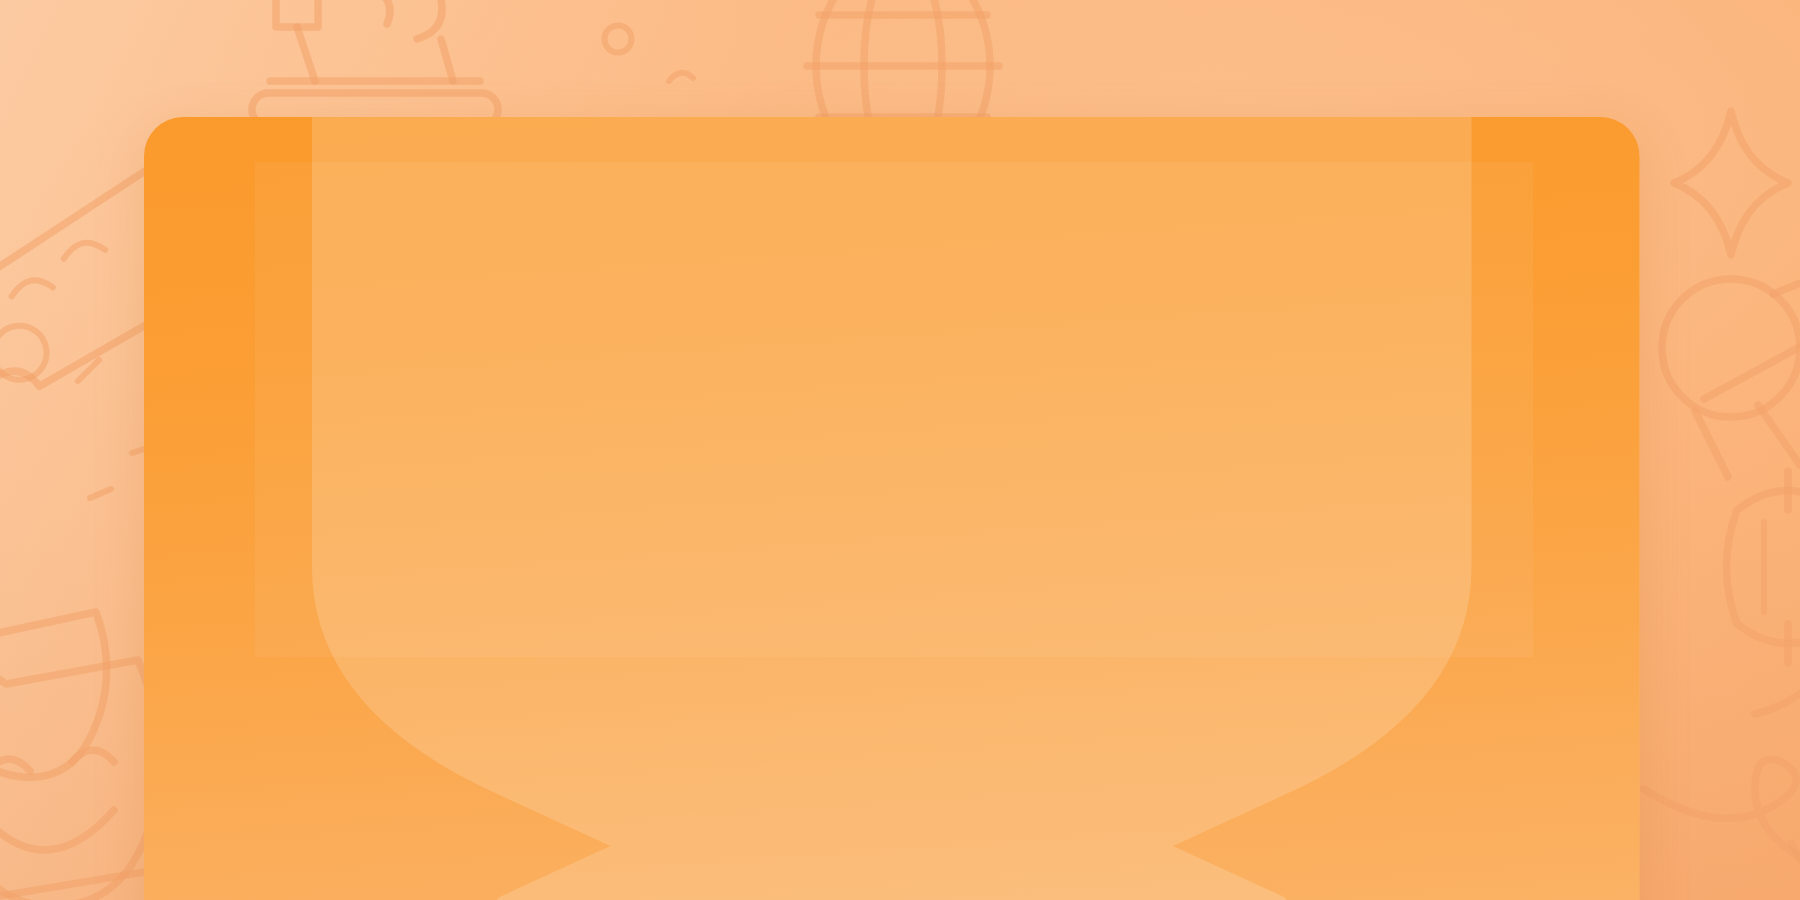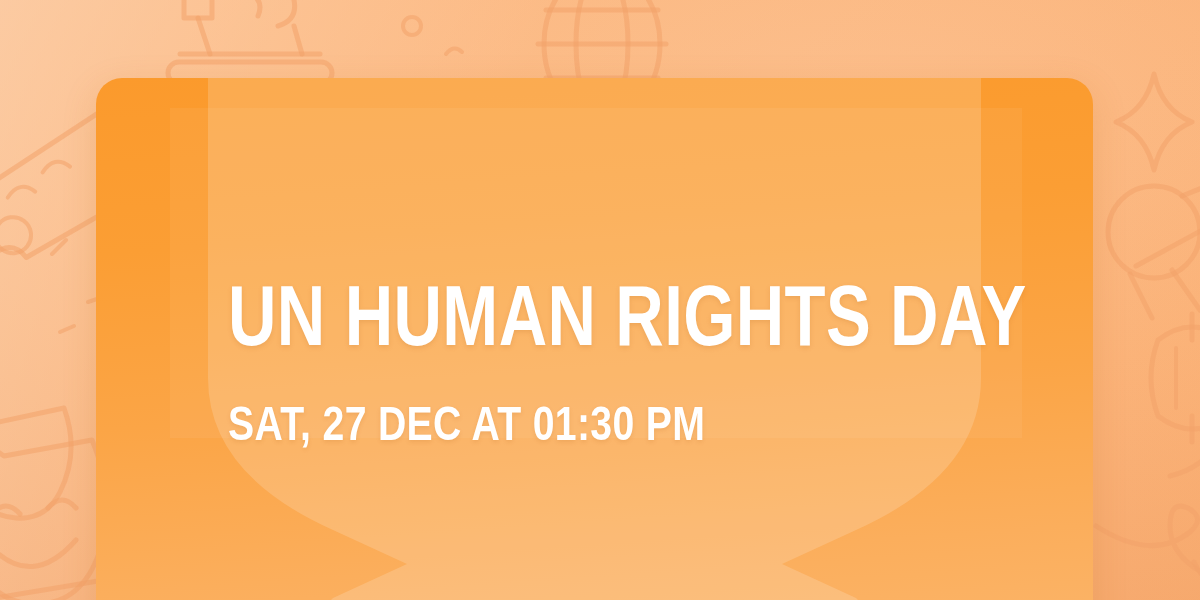--- a/index.html
+++ b/index.html
@@ -220,20 +220,16 @@
                L760 520
                L800 560
                L197 560
                L237 520
                L311 486
                L237 452
                Q112 396 112 300
                Z"></path>
     </svg>
 
-    <div class="text-block">
-      <h1 class="event-title">UN HUMAN RIGHTS DAY</h1>
-      <p class="event-datetime">SAT, 27 DEC AT 01:30 PM</p>
-    </div>
 
   </div>
 
 </div>
 
 </body></html>

